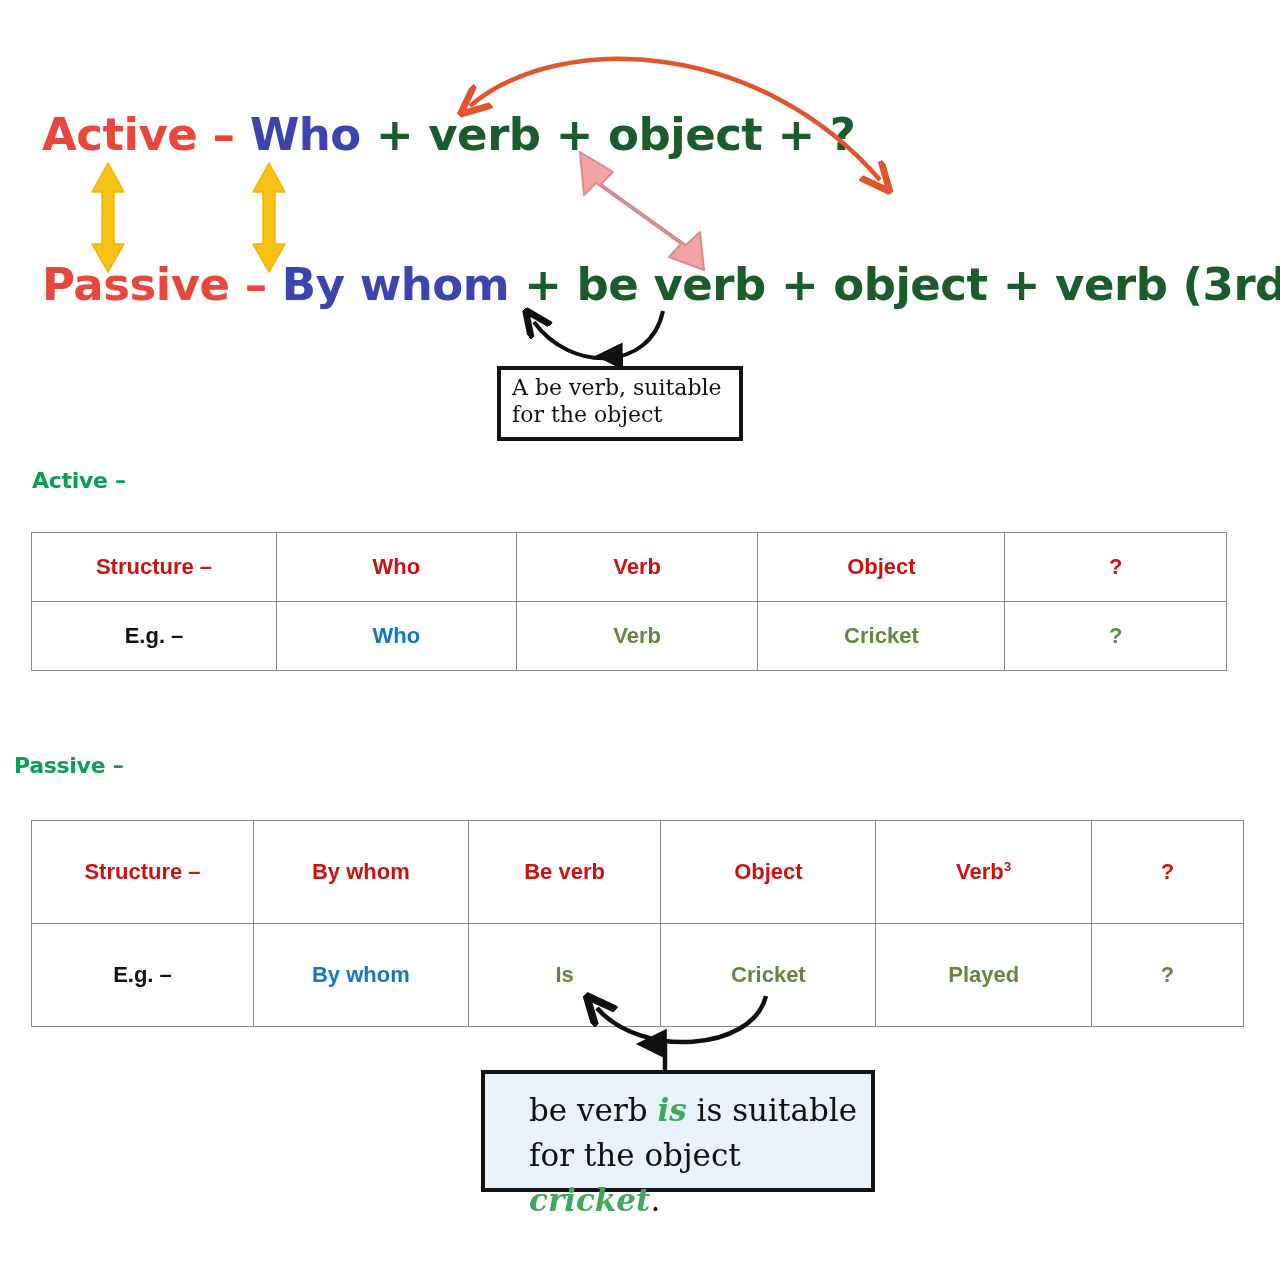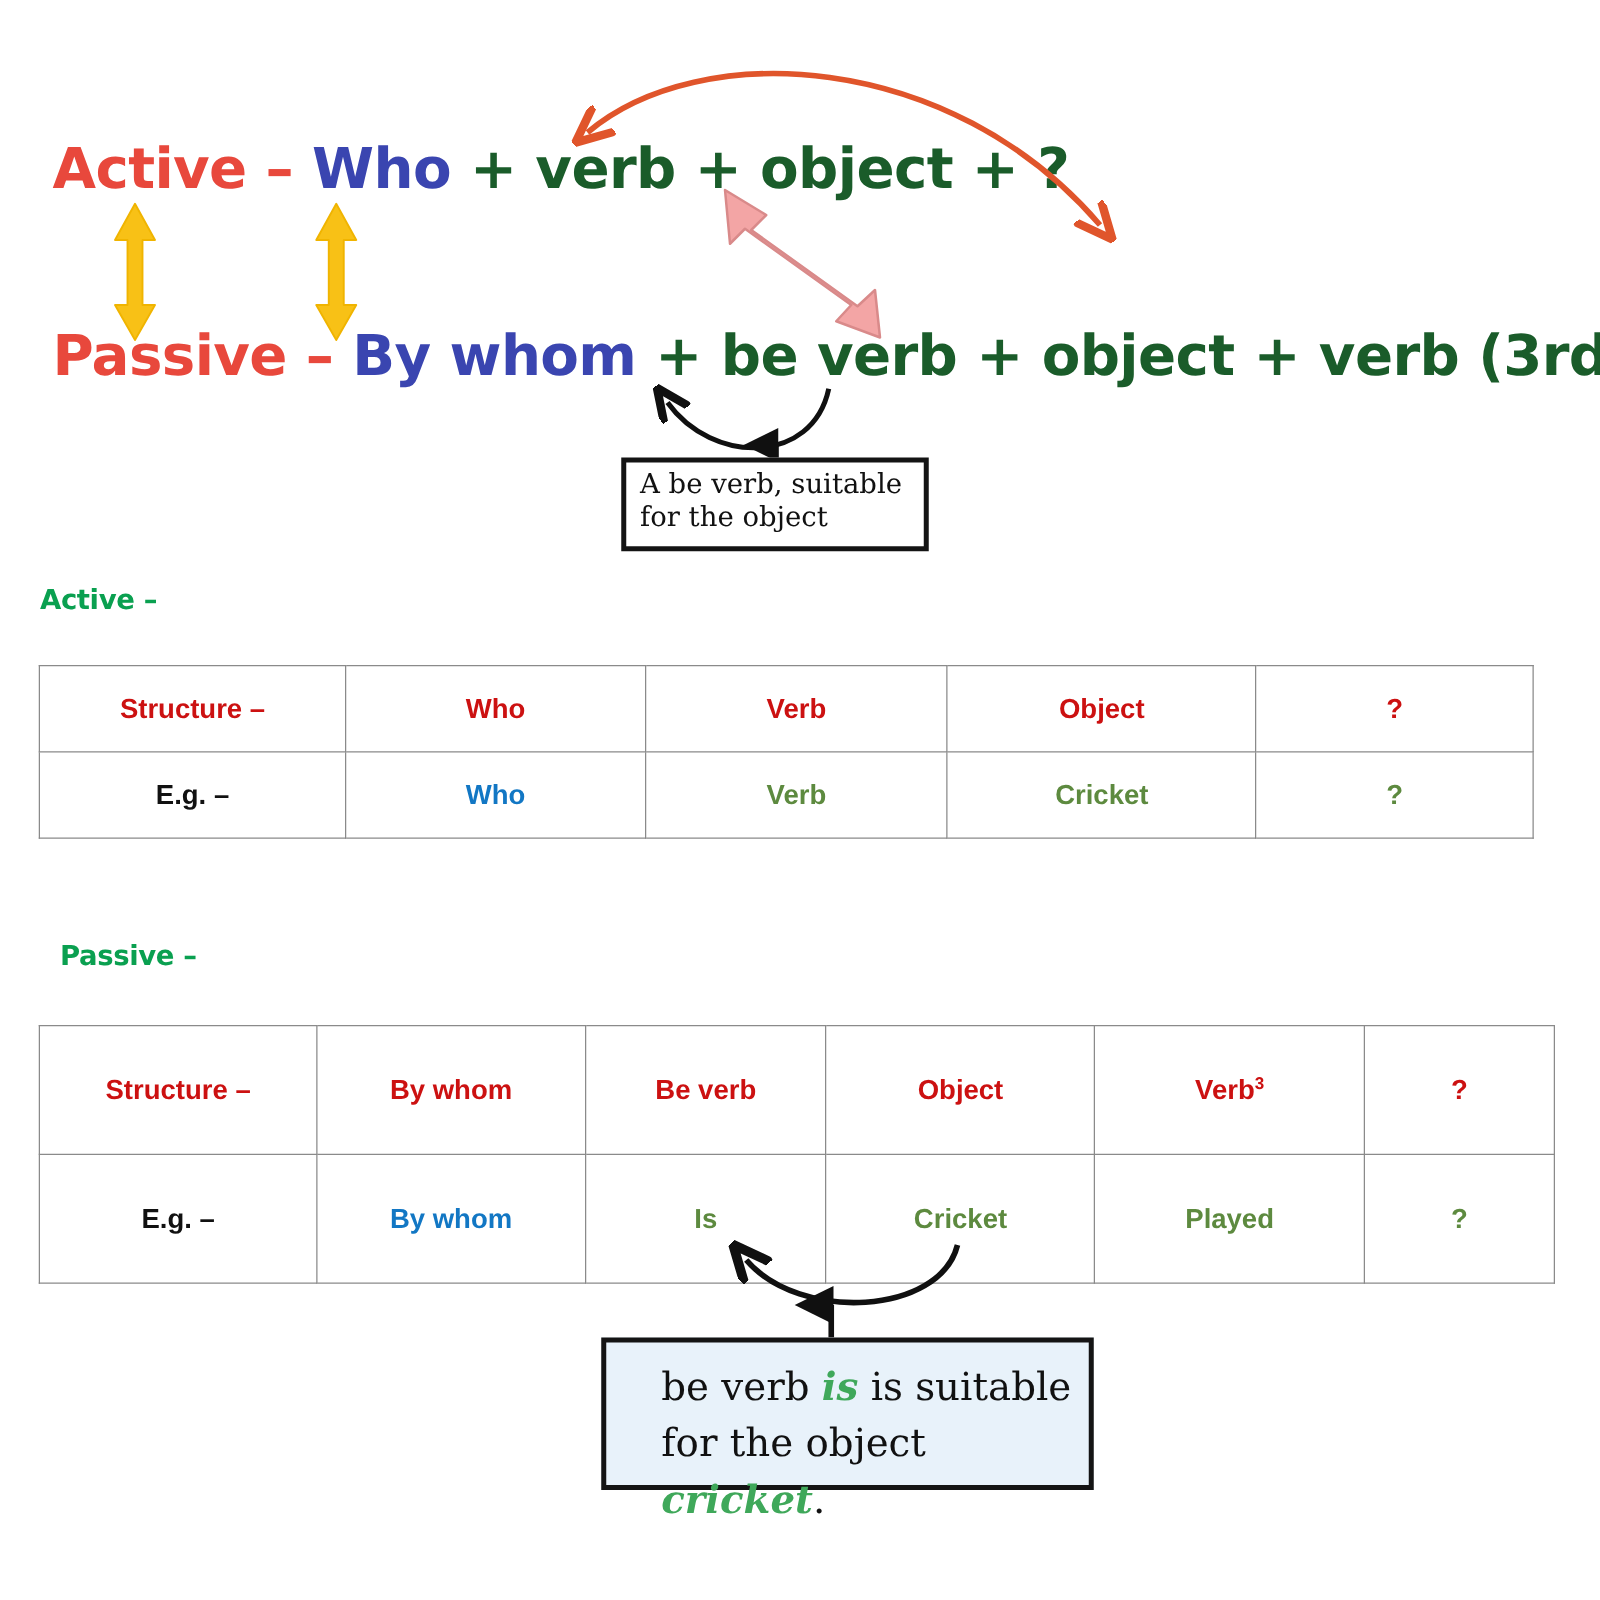--- a/index.html
+++ b/index.html
@@ -53,21 +53,21 @@
   .section-head {
     position: absolute;
     font-family: "DejaVu Sans", sans-serif;
     font-size: 22px;
     font-weight: 700;
     color: #0aa050;
     letter-spacing: -0.3px;
     z-index: 2;
   }
   .head-active  { left: 32px; top: 468px; }
-  .head-passive { left: 48px; top: 753px; }
+  .head-passive { left: 14px; top: 753px; }
 
   
   table.voice-table {
     position: absolute;
     border-collapse: collapse;
     z-index: 2;
     background: #ffffff;
   }
   table.voice-table td {
     border: 1px solid #8a8a8a;

